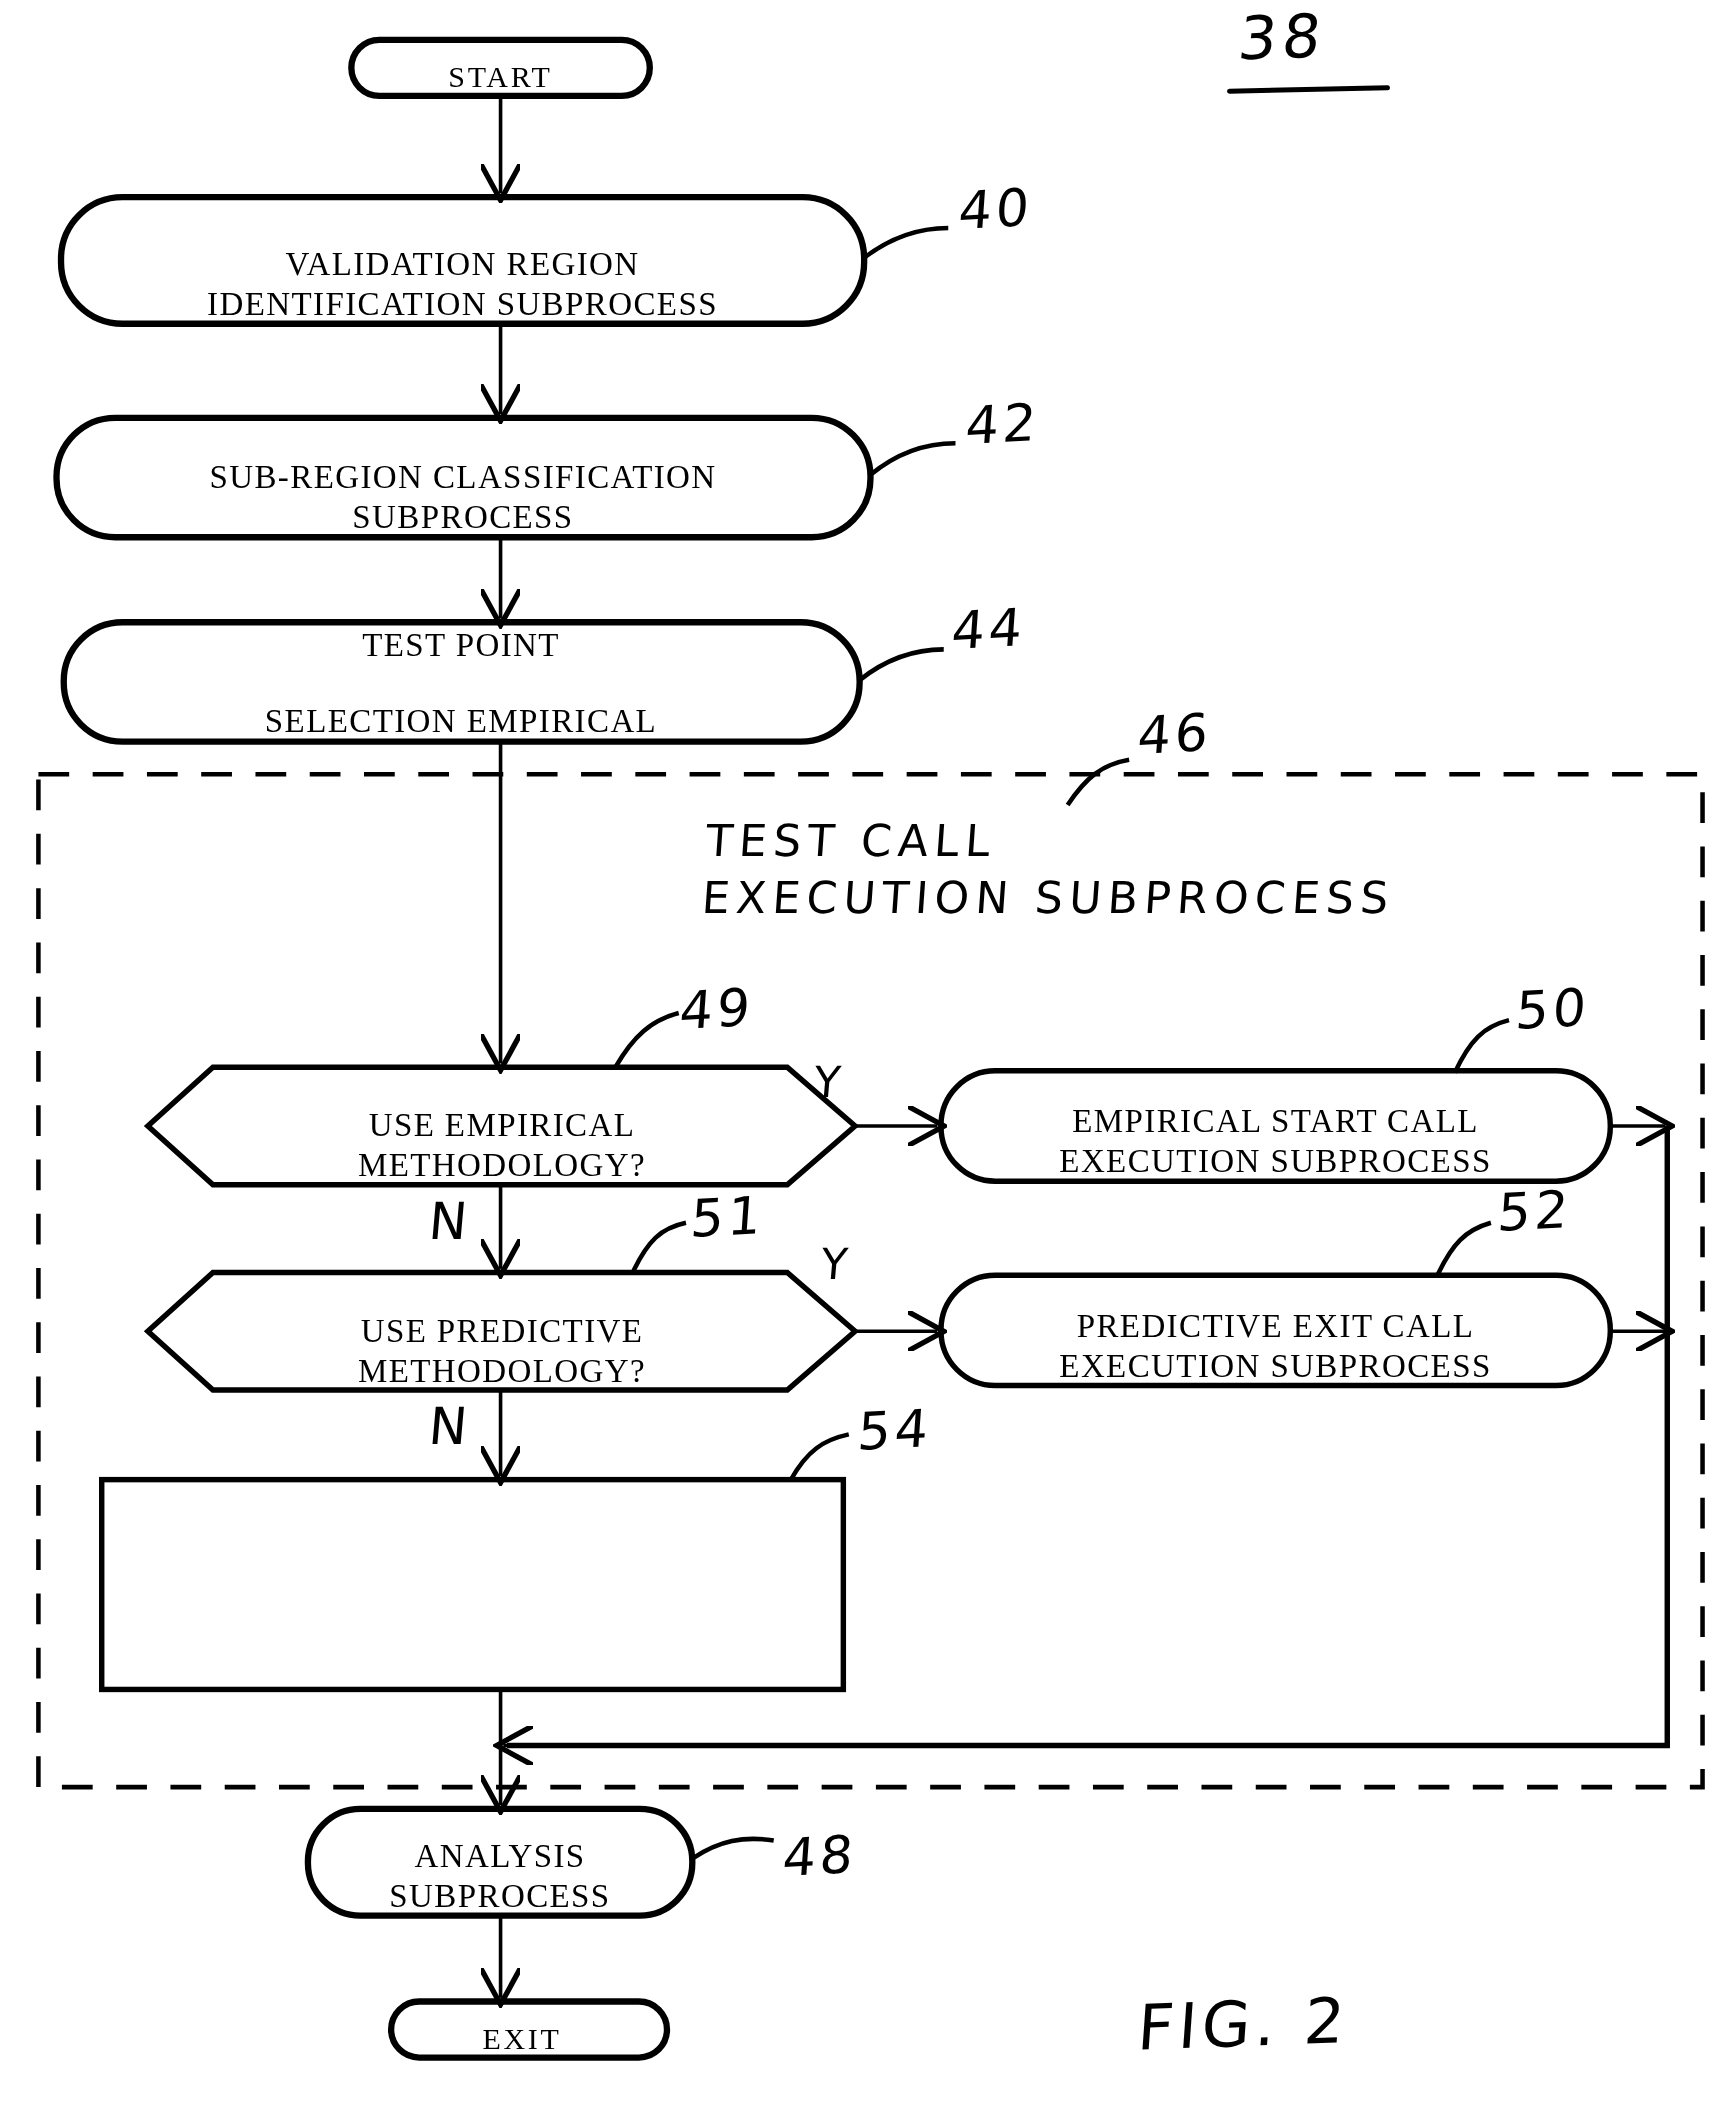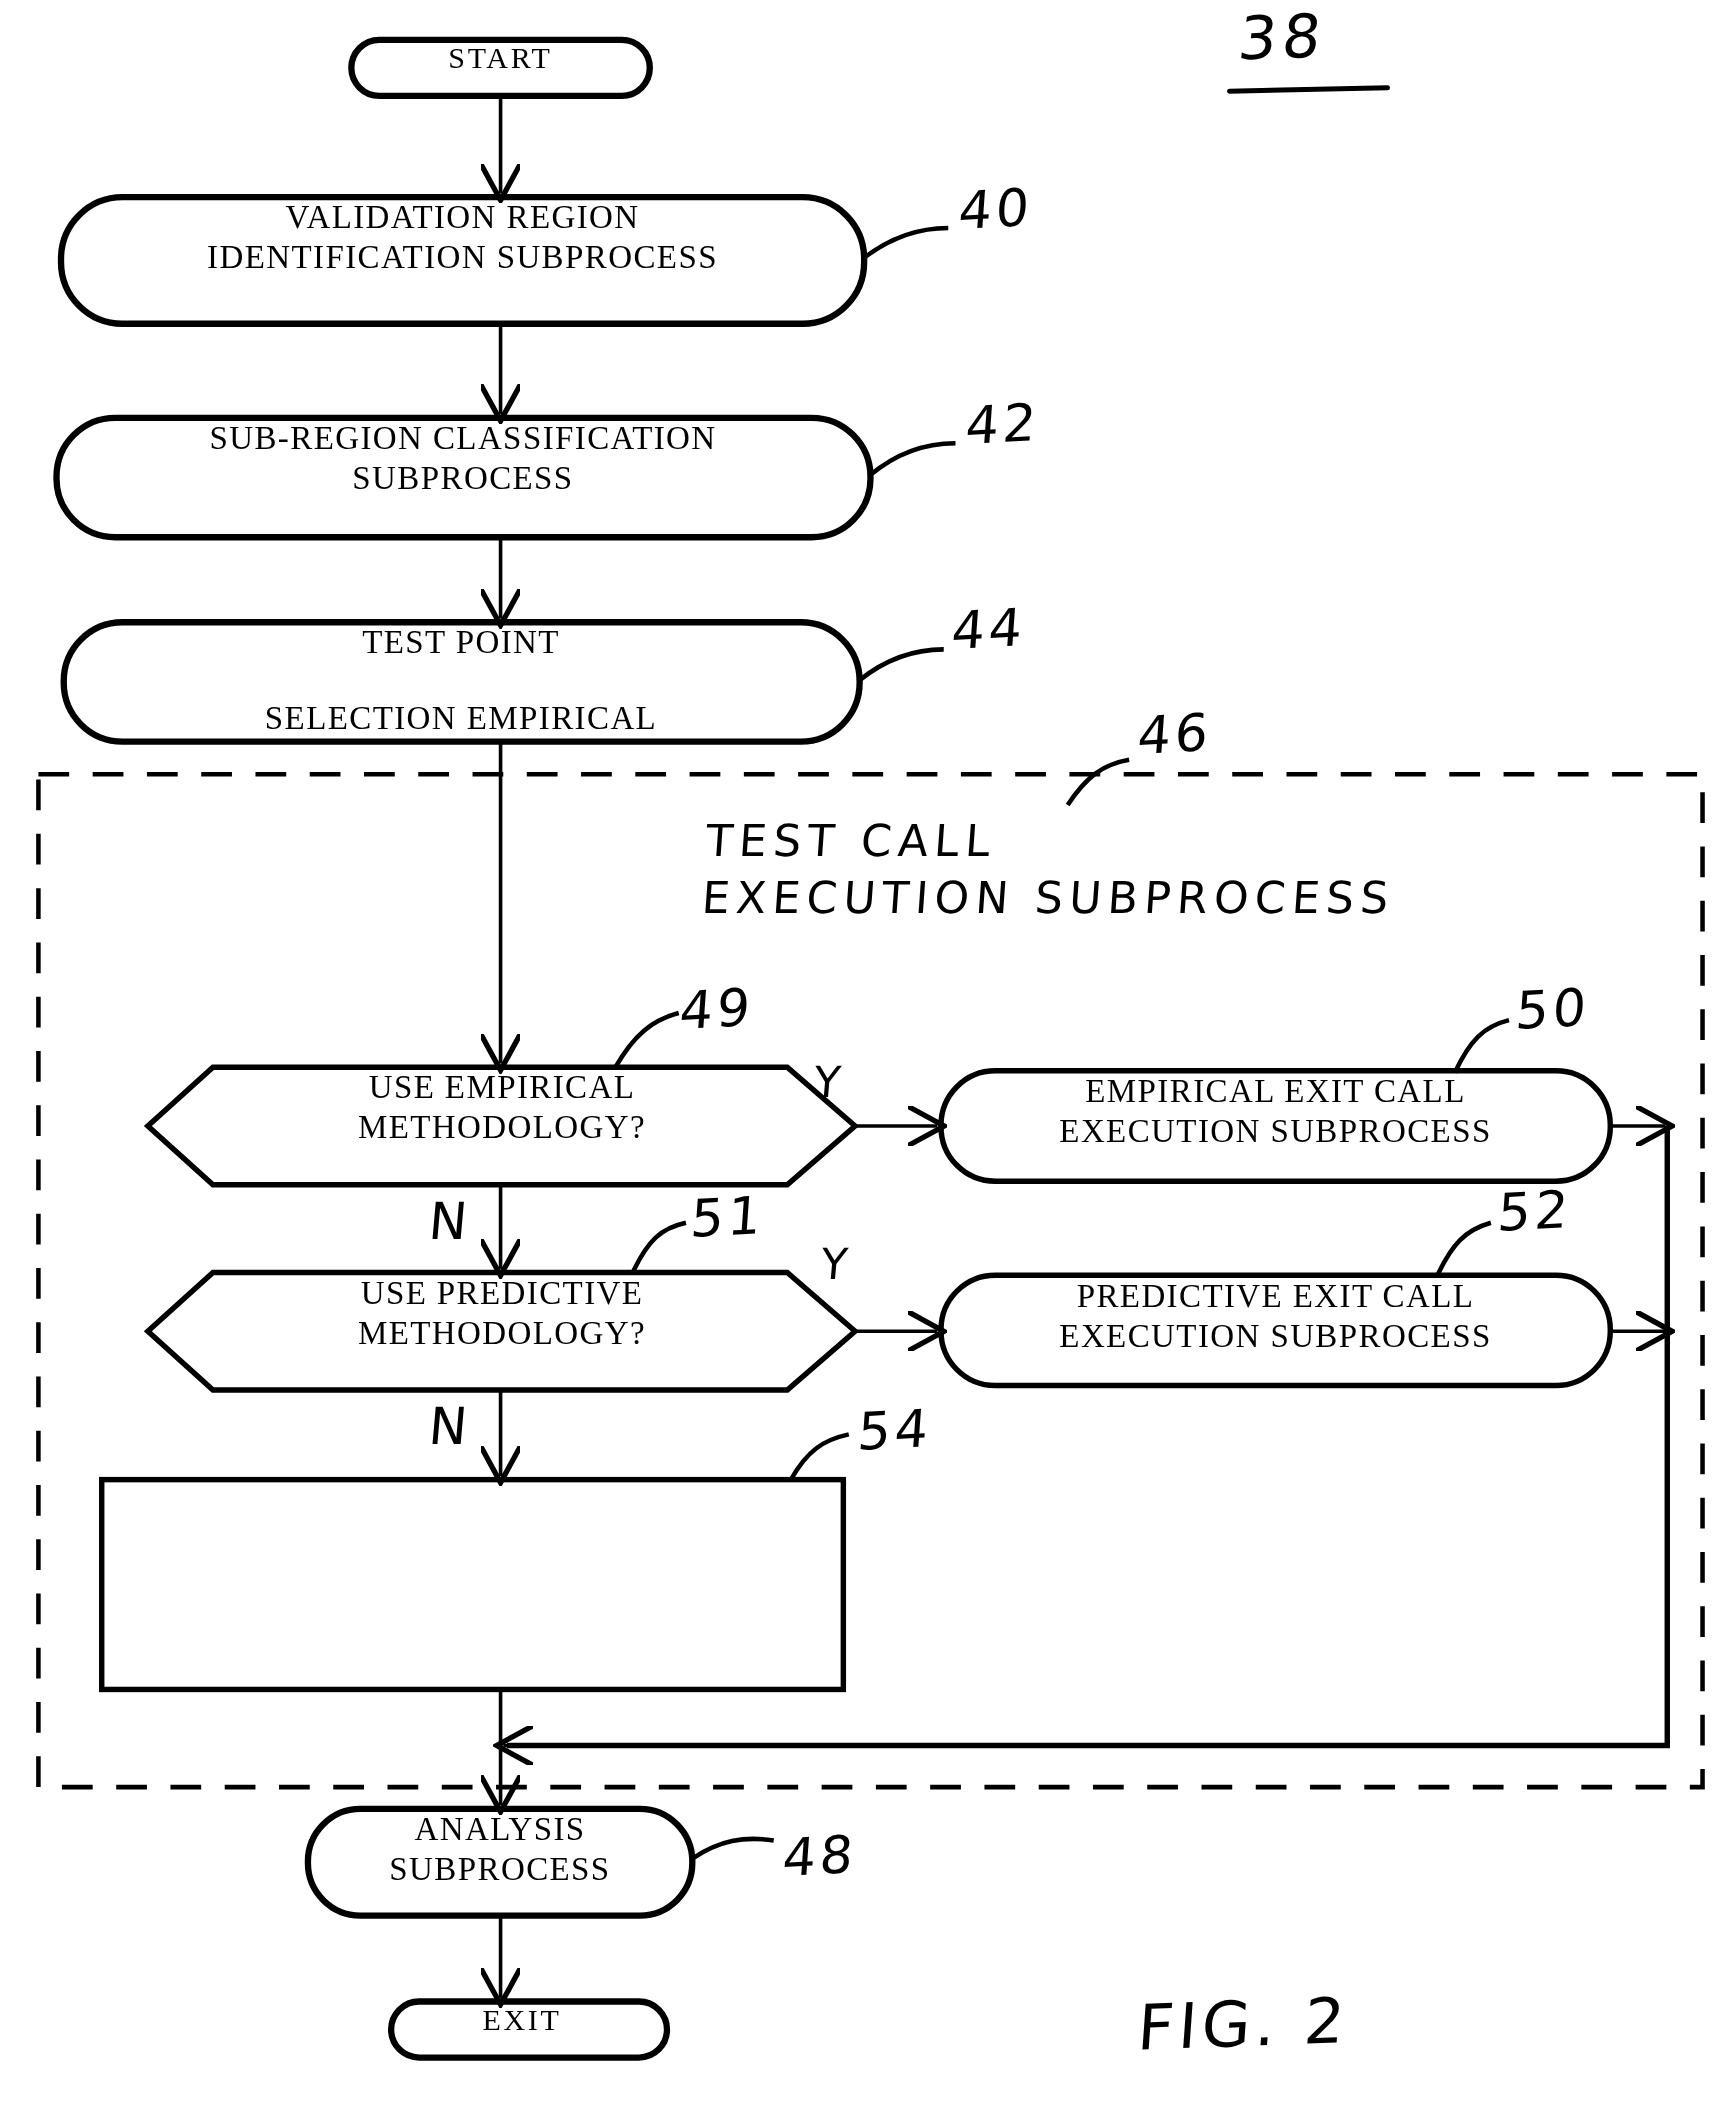--- a/index.html
+++ b/index.html
@@ -19,21 +19,21 @@
     position: absolute;
     left: 0; top: 0;
     width: 1731px;
     height: 2110px;
   }
   .node-label {
     position: absolute;
     display: flex;
     flex-direction: column;
     align-items: center;
-    justify-content: flex-start;
+    justify-content: flex-end;
     text-align: center;
     font-family: "Liberation Serif", serif;
     color: #000000;
     letter-spacing: 1.4px;
     pointer-events: none;
     line-height: 1.22;
   }
   .node-label span { display: block; white-space: nowrap; }
 
   .term-text { font-size: 30px; letter-spacing: 2.7px; }
@@ -198,21 +198,21 @@
     <span>49</span>
   </div>
   <div class="hand hand-yn" style="left:814px; top:1057px;">
     <span>Y</span>
   </div>
   <div class="hand hand-yn" style="left:429px; top:1192px; font-size:51px;">
     <span>N</span>
   </div>
 
   <div class="node-label proc-text" style="left:941px; top:1071px; width:669px; height:110px;">
-    <span>EMPIRICAL EXIT CALL</span>
+    <span>EMPIRICAL START CALL</span>
     <span>EXECUTION SUBPROCESS</span>
   </div>
   <div class="hand hand-num" style="left:1516px; top:979px;">
     <span>50</span>
   </div>
 
   <div class="node-label dec-text" style="left:181px; top:1273px; width:642px; height:118px;">
     <span>USE PREDICTIVE</span>
     <span>METHODOLOGY?</span>
   </div>

